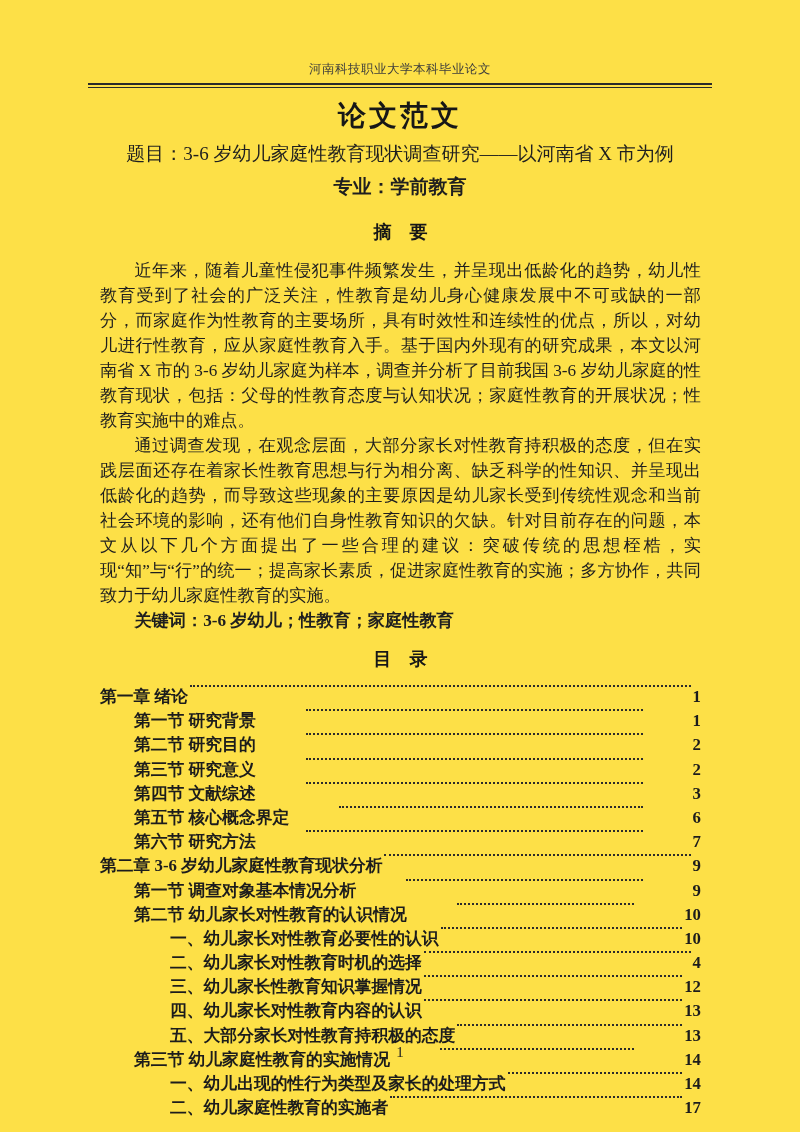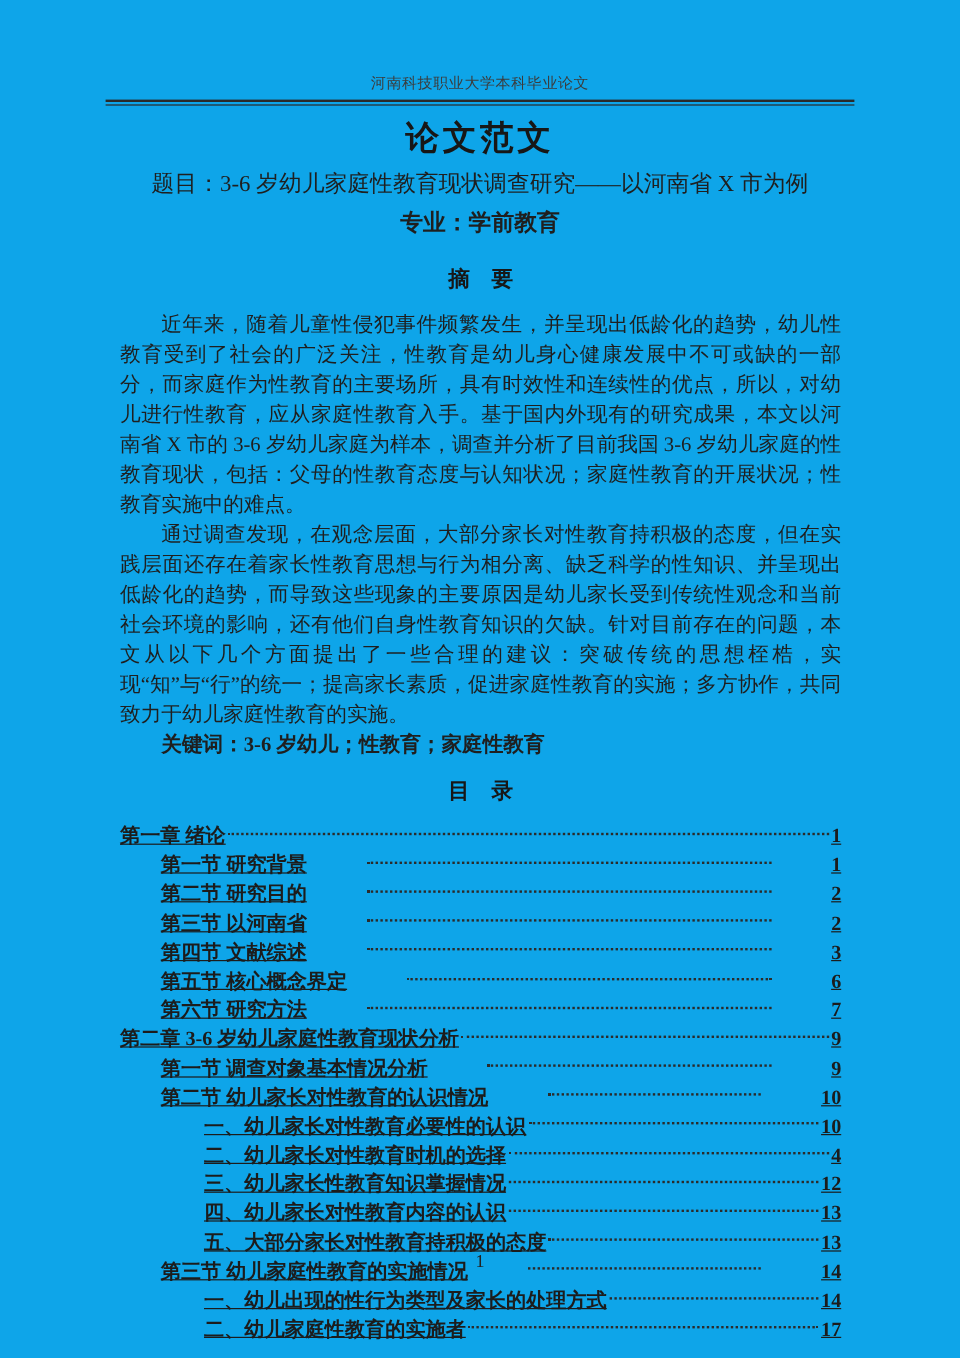--- a/index.html
+++ b/index.html
@@ -1,18 +1,18 @@
 <!DOCTYPE html>
 <html><head>
 <meta charset="utf-8">
 <style>
   html,body { margin:0; padding:0; background:#ffffff; }
   .page {
     position:relative; width:800px; height:1132px; margin:0 auto;
-    background:#0ea5e9; overflow:hidden;
+    background:#fde047; overflow:hidden;
     font-family:"Liberation Serif","DejaVu Serif",serif;
     color:#1f1f1f;
   }
   .running-header {
     position:absolute; top:61px; left:0; width:100%;
     text-align:center; font-size:12.5px; color:#3c3c3c; letter-spacing:0.5px;
   }
   .header-rule {
     position:absolute; top:83px; left:88px; width:624px; height:2px;
     border-top:2px solid #2a2a2a; border-bottom:1px solid #2a2a2a;
@@ -37,21 +37,21 @@
     margin:12px; font-size:18px; font-weight:bold; text-align:center;
     line-height:28px; color:#171717;
   }
   .content p {
     margin:0; font-size:17.2px; line-height:25px;
     text-align:justify; text-indent:2em; color:#1f1f1f;
   }
   .keywords { font-weight:bold; line-height:25px; }
   .toc { font-weight:bold; font-size:16.8px; color:#1c1c1c; }
   .toc-row {
-    display:flex; align-items:center; height:24.2px; line-height:24.2px;text-decoration:underline;
+    display:flex; align-items:flex-start; height:24.2px; line-height:24.2px;
   }
   .toc-row.lvl1 { padding-left:34px;gap:48px; }
   .toc-row.lvl2 { padding-left:70px; }
   .toc-label { white-space:nowrap; }
   .toc-dots {
     flex:1 1 auto; min-width:12px; height:0;
     border-bottom:2.5px dotted #2b2b2b;
     margin:0 2px 5px 2px;
   }
   .toc-page { white-space:nowrap; }
@@ -96,21 +96,21 @@
     <span class="toc-page">1</span>
   </div>
 
   <div class="toc-row lvl1">
     <span class="toc-label">第二节 研究目的</span>
     <span class="toc-dots"></span>
     <span class="toc-page">2</span>
   </div>
 
   <div class="toc-row lvl1">
-    <span class="toc-label">第三节 以河南省</span>
+    <span class="toc-label">第三节 研究意义</span>
     <span class="toc-dots"></span>
     <span class="toc-page">2</span>
   </div>
 
   <div class="toc-row lvl1">
     <span class="toc-label">第四节 文献综述</span>
     <span class="toc-dots"></span>
     <span class="toc-page">3</span>
   </div>
 

